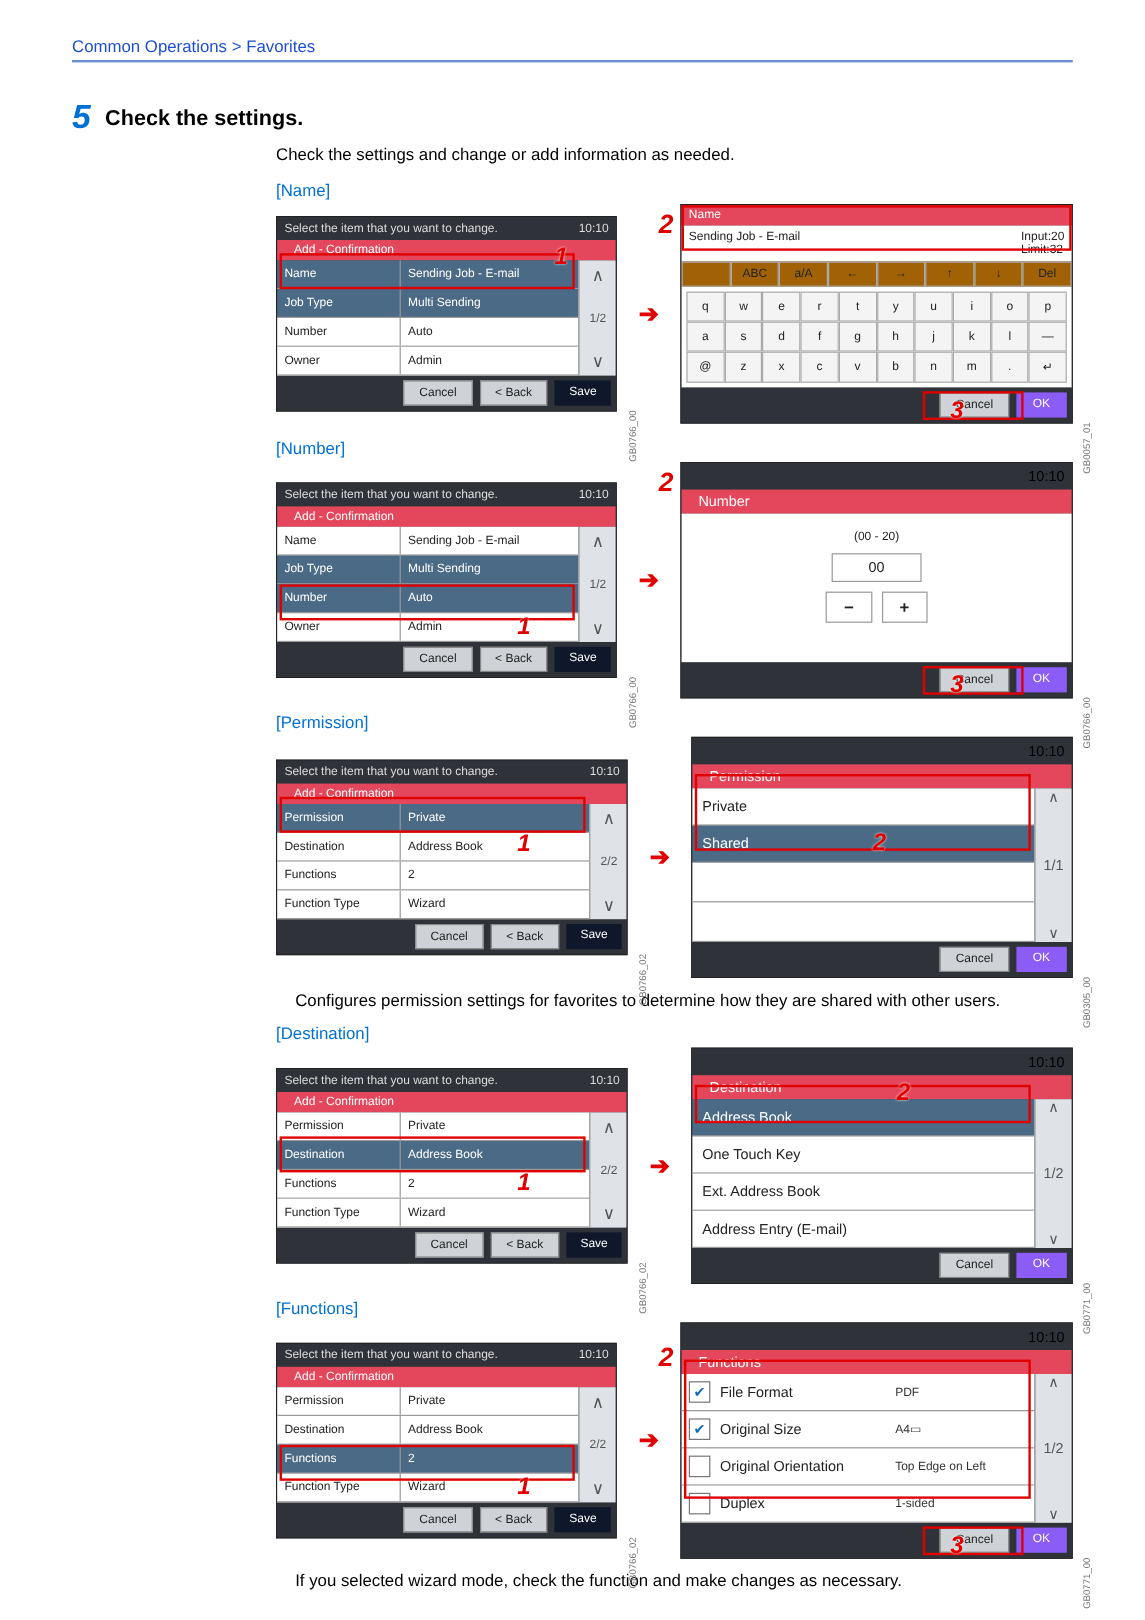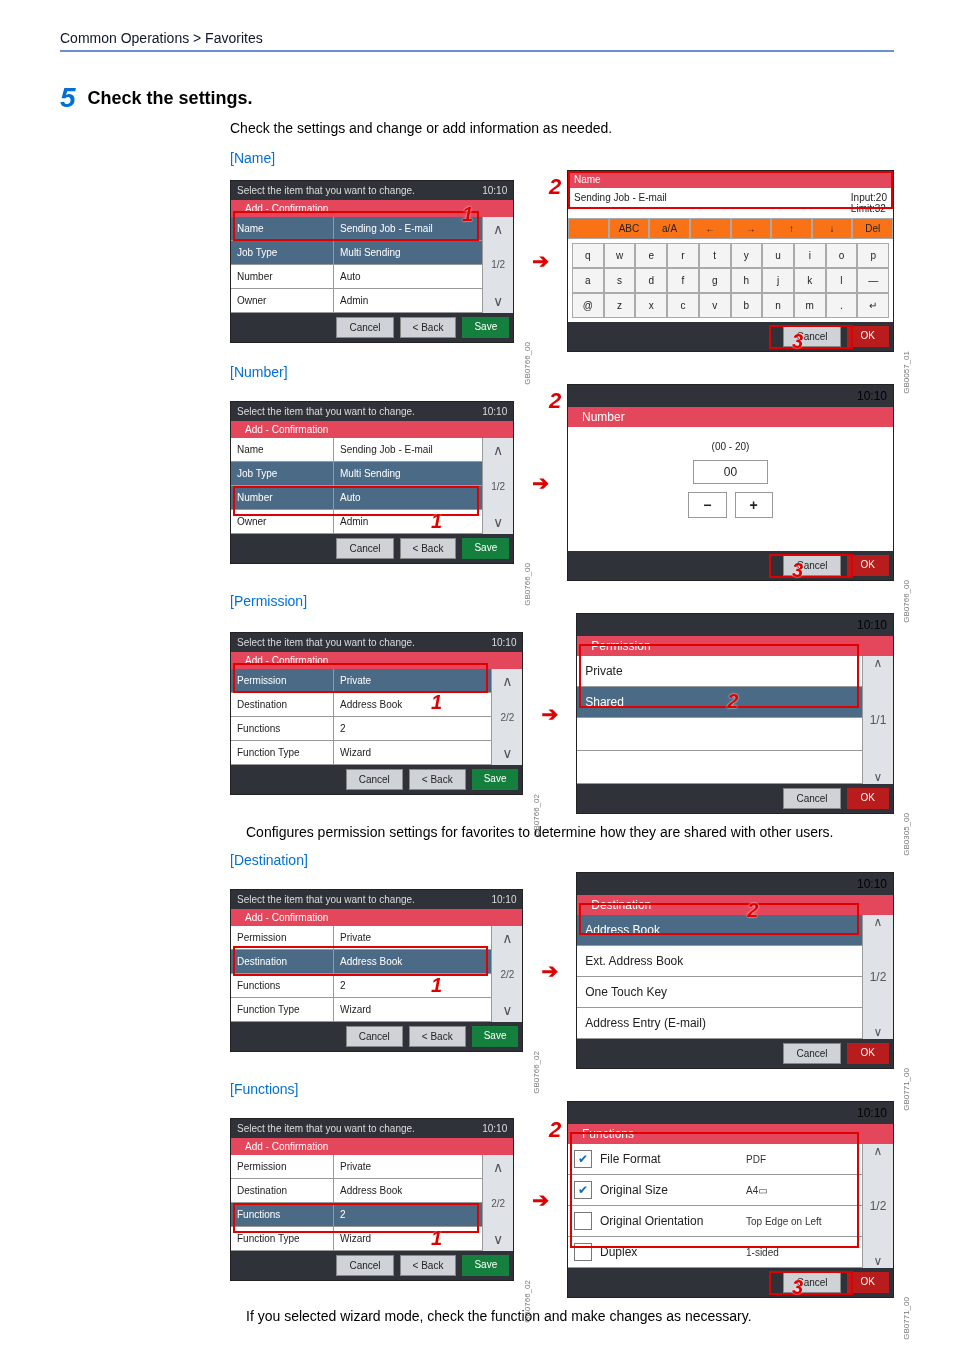--- a/index.html
+++ b/index.html
@@ -1,17 +1,17 @@
 <!DOCTYPE html>
 <html><head>
 <meta charset="utf-8">
 <style>
 body{font-family:Arial,sans-serif;margin:0;background:#fff;color:#000;font-size:12px;width:954px}
 .page{padding:30px 60px 40px 60px}
-.breadcrumb{font-size:14px;color:#0f172a;margin-bottom:4px}
+.breadcrumb{font-size:14px;color:#1d4ed8;margin-bottom:4px}
 .hr-blue{height:2px;background:#6a8fd4;border:none;margin:0 0 30px 0}
 .indent{margin-left:170px}
 .step-hdr{display:flex;align-items:flex-start;gap:12px;margin-bottom:6px}
 .step-num{color:#0070d4;font-size:28px;font-weight:bold;font-style:italic}
 .step-title{font-size:18px;font-weight:bold;margin-top:6px}
 .step-desc{font-size:14px;margin:2px 0 14px 0}
 .section-label{color:#0070d4;font-weight:normal;font-size:14px;margin:12px 0 4px 0}
 .body-text{font-size:14px;margin:10px 16px}
 .panel-row{display:flex;align-items:center;gap:18px;margin-bottom:4px}
 .arrow-right{color:#e00000;font-size:20px;font-weight:bold}
@@ -21,31 +21,31 @@
 .p-body{display:flex}
 .p-list{flex:1}
 .p-row{display:flex;background:#fff;color:#222;border-bottom:1px solid #999}
 .p-row.sel{background:#4a6a85;color:#fff}
 .p-row .c1{width:90px;padding:6px;border-right:1px solid #999}
 .p-row .c2{flex:1;padding:6px}
 .p-side{width:30px;background:#dfe3e8;color:#555;display:flex;flex-direction:column;align-items:center;justify-content:space-between;font-size:10px;border-left:1px solid #999}
 .p-side .up,.p-side .dn{height:24px;display:flex;align-items:center;justify-content:center;width:100%;font-size:14px}
 .p-ftr{background:#2f3238;padding:4px;display:flex;justify-content:flex-end;gap:6px}
 .btn{background:#cfd3d8;color:#222;padding:4px 12px;font-size:10px;border:1px solid #888}
-.btn.save{background:#15803d;color:#fff;border:none}
-.btn.ok{background:#b91c1c;color:#fff;padding:4px 14px;border:none}
+.btn.save{background:#0f172a;color:#fff;border:none}
+.btn.ok{background:#8b5cf6;color:#fff;padding:4px 14px;border:none}
 .callout{position:absolute;color:#e00000;font-size:20px;font-weight:bold;font-style:italic;text-shadow:0 0 2px #fff}
 .hl-red{position:absolute;border:2px solid #e00000;pointer-events:none}
 .stepnum-img{position:absolute;color:#e00000;font-size:22px;font-weight:bold;font-style:italic}
 .vtag{position:absolute;right:-18px;bottom:0;font-size:8px;color:#777;transform:rotate(-90deg);transform-origin:right bottom}
 
 .kbd{background:#3e4249;width:325px;font-size:10px;position:relative;border:1px solid #222}
 .kbd-top{background:#e4465b;color:#fff;padding:3px 6px}
 .kbd-info{display:flex;justify-content:space-between;padding:4px 6px;background:#fff;color:#222}
-.kbd-mode{display:flex;background:#f97316;color:#222}
+.kbd-mode{display:flex;background:#a16207;color:#222}
 .kbd-mode div{flex:1;text-align:center;padding:4px;border:1px solid #aaa}
 .kbd-keys{background:#fff;padding:4px}
 .kbd-rowk{display:flex}
 .kbd-rowk div{flex:1;text-align:center;padding:6px 0;border:1px solid #aaa;background:#f4f4f4;color:#222;font-size:10px}
 .kbd-ftr{display:flex;justify-content:flex-end;gap:6px;padding:4px;background:#2f3238}
 
 .nump{width:325px;background:#3e4249;position:relative;border:1px solid #222}
 .nump-body{background:#fff;height:110px;display:flex;flex-direction:column;align-items:center;justify-content:flex-start;padding-top:14px;gap:8px}
 .nump-range{color:#222;font-size:10px}
 .nump-val{border:1px solid #999;padding:4px 30px;color:#222;text-align:right}
@@ -384,22 +384,22 @@
       <div class="arrow-right">➔</div>
       <div class="perm dst">
         <div class="p-hdr">
             <span></span>
             <span>10:10</span>
           </div>
         <div class="p-sub" style="background:#e4465b">Destination</div>
         <div class="perm-list">
           <div class="perm-items">
             <div class="perm-item sel">Address Book</div>
+            <div class="perm-item">One Touch Key</div>
             <div class="perm-item">Ext. Address Book</div>
-            <div class="perm-item">One Touch Key</div>
             <div class="perm-item">Address Entry (E-mail)</div>
           </div>
           <div class="perm-side">
               <div class="up">∧</div>
               <div>1/2</div>
               <div class="dn">∨</div>
             </div>
         </div>
         <div class="p-ftr">
             <div class="btn">Cancel</div>

